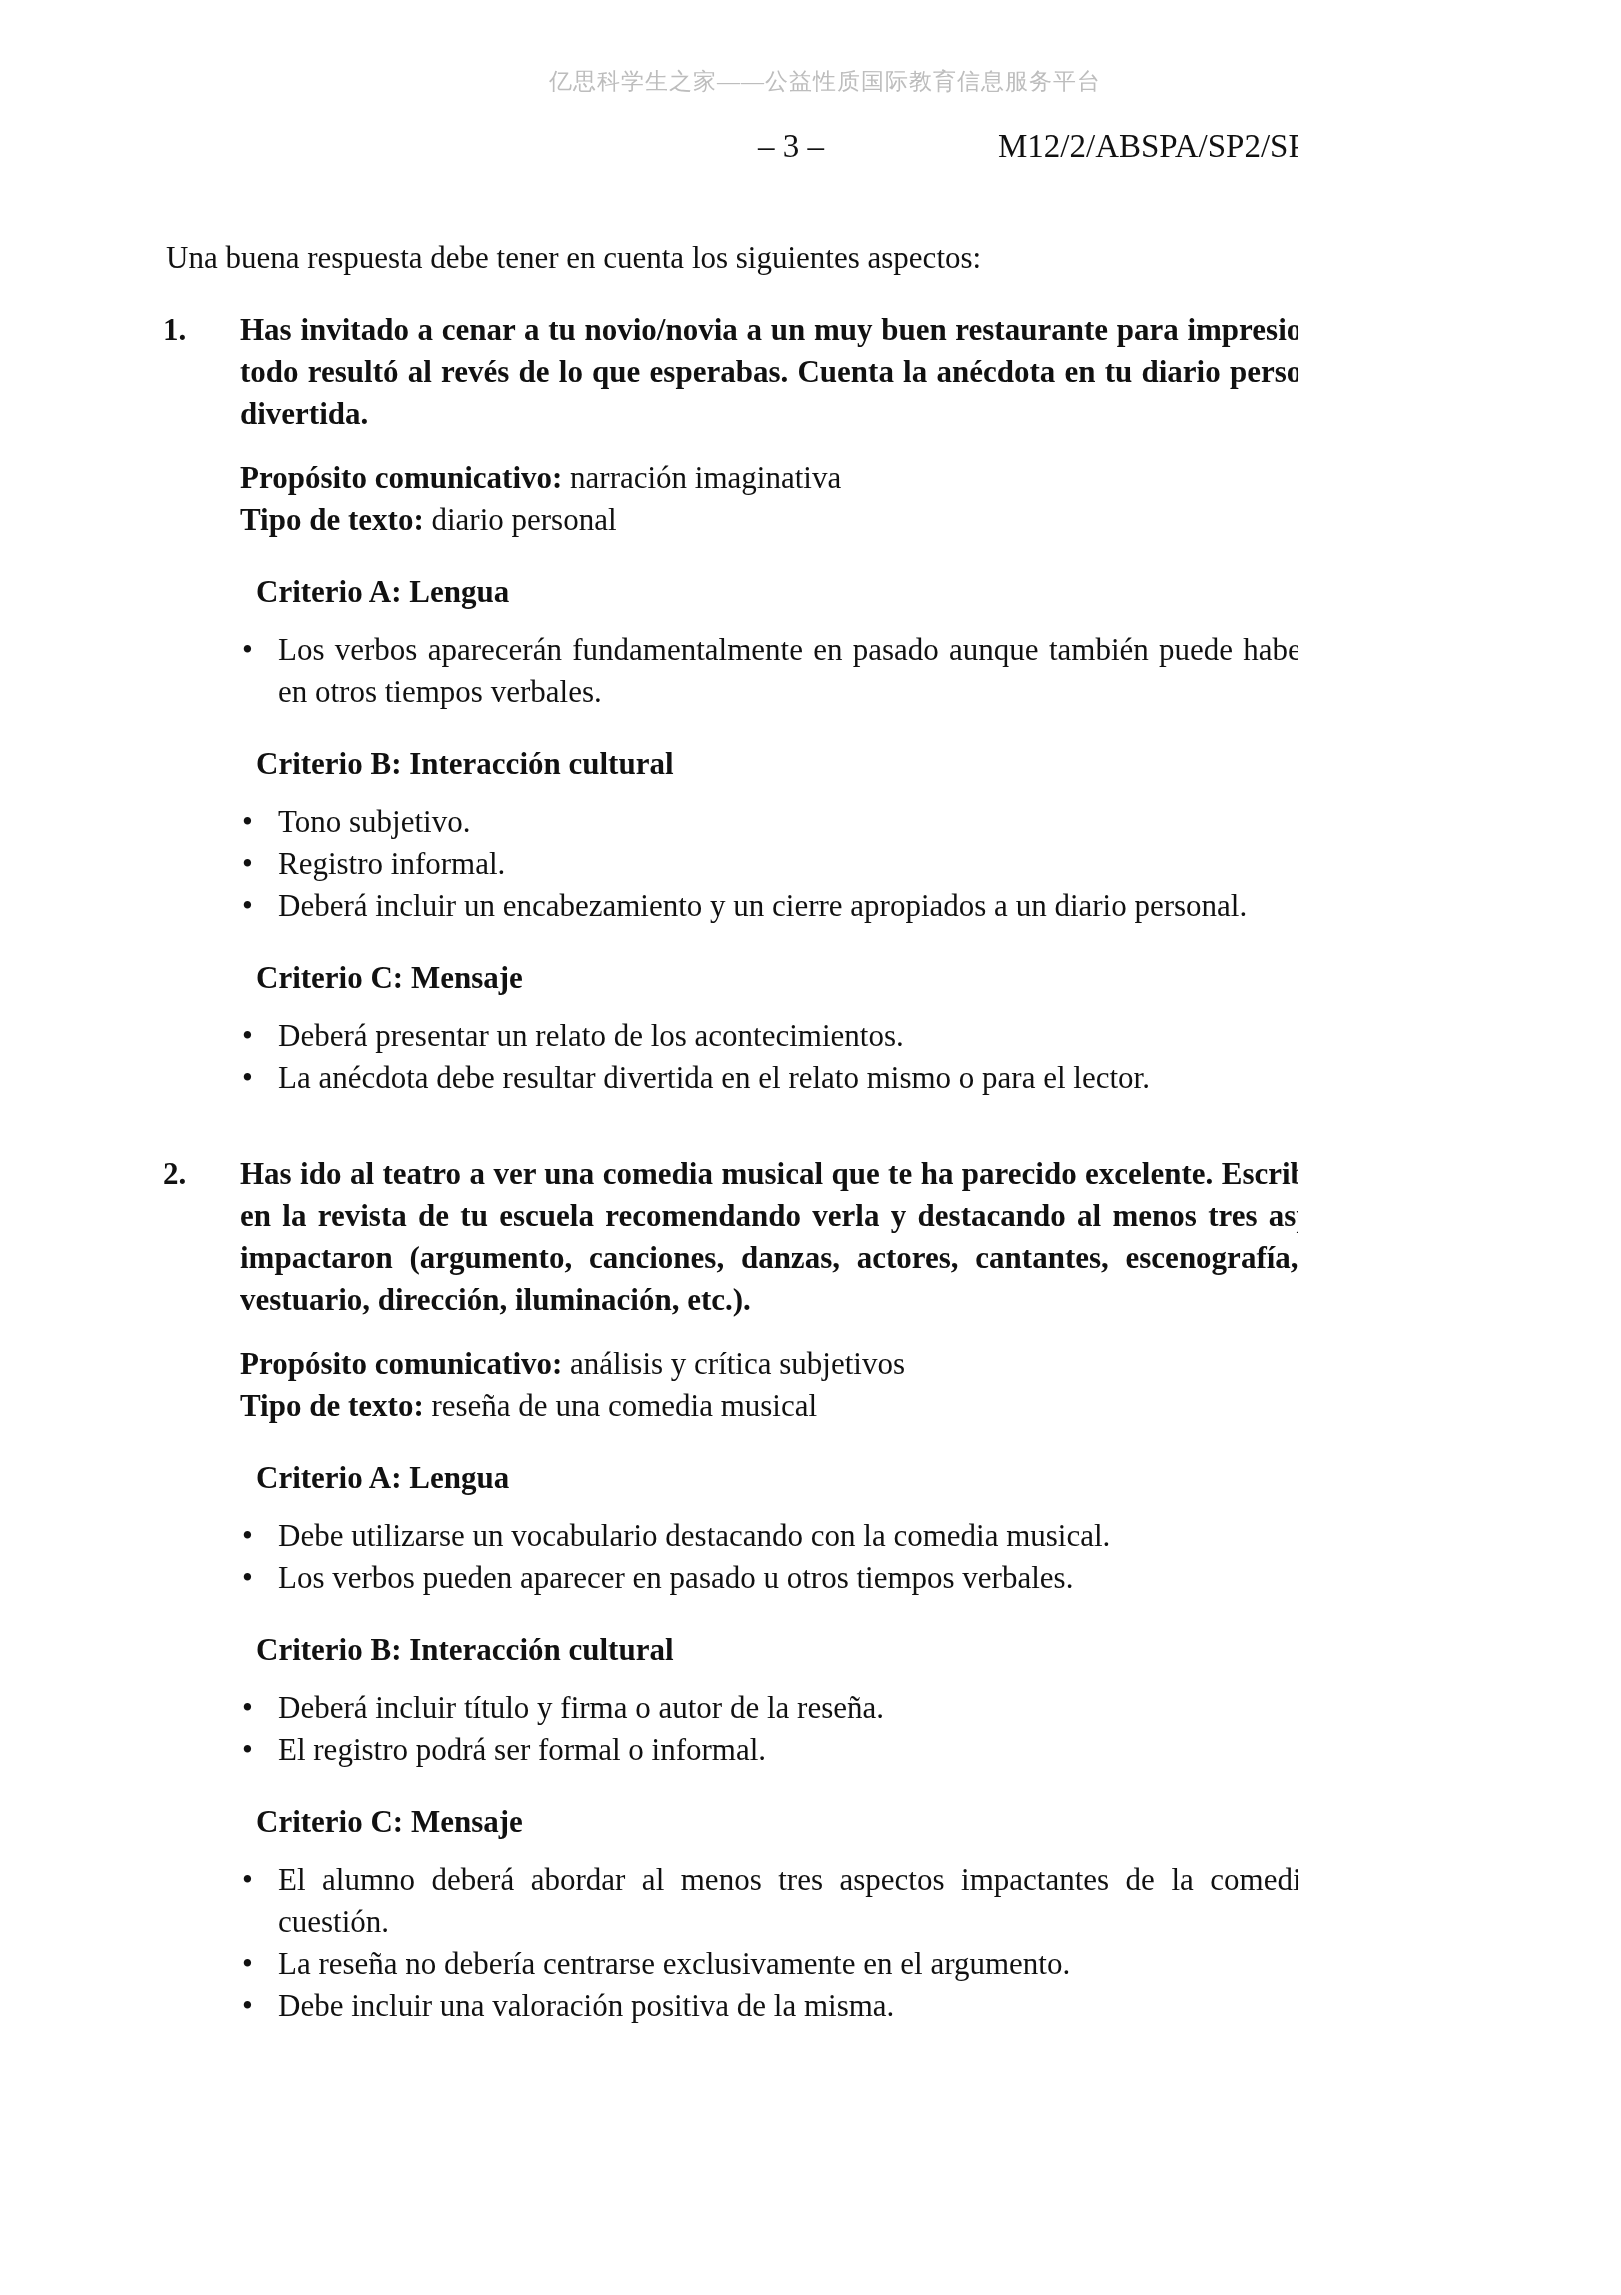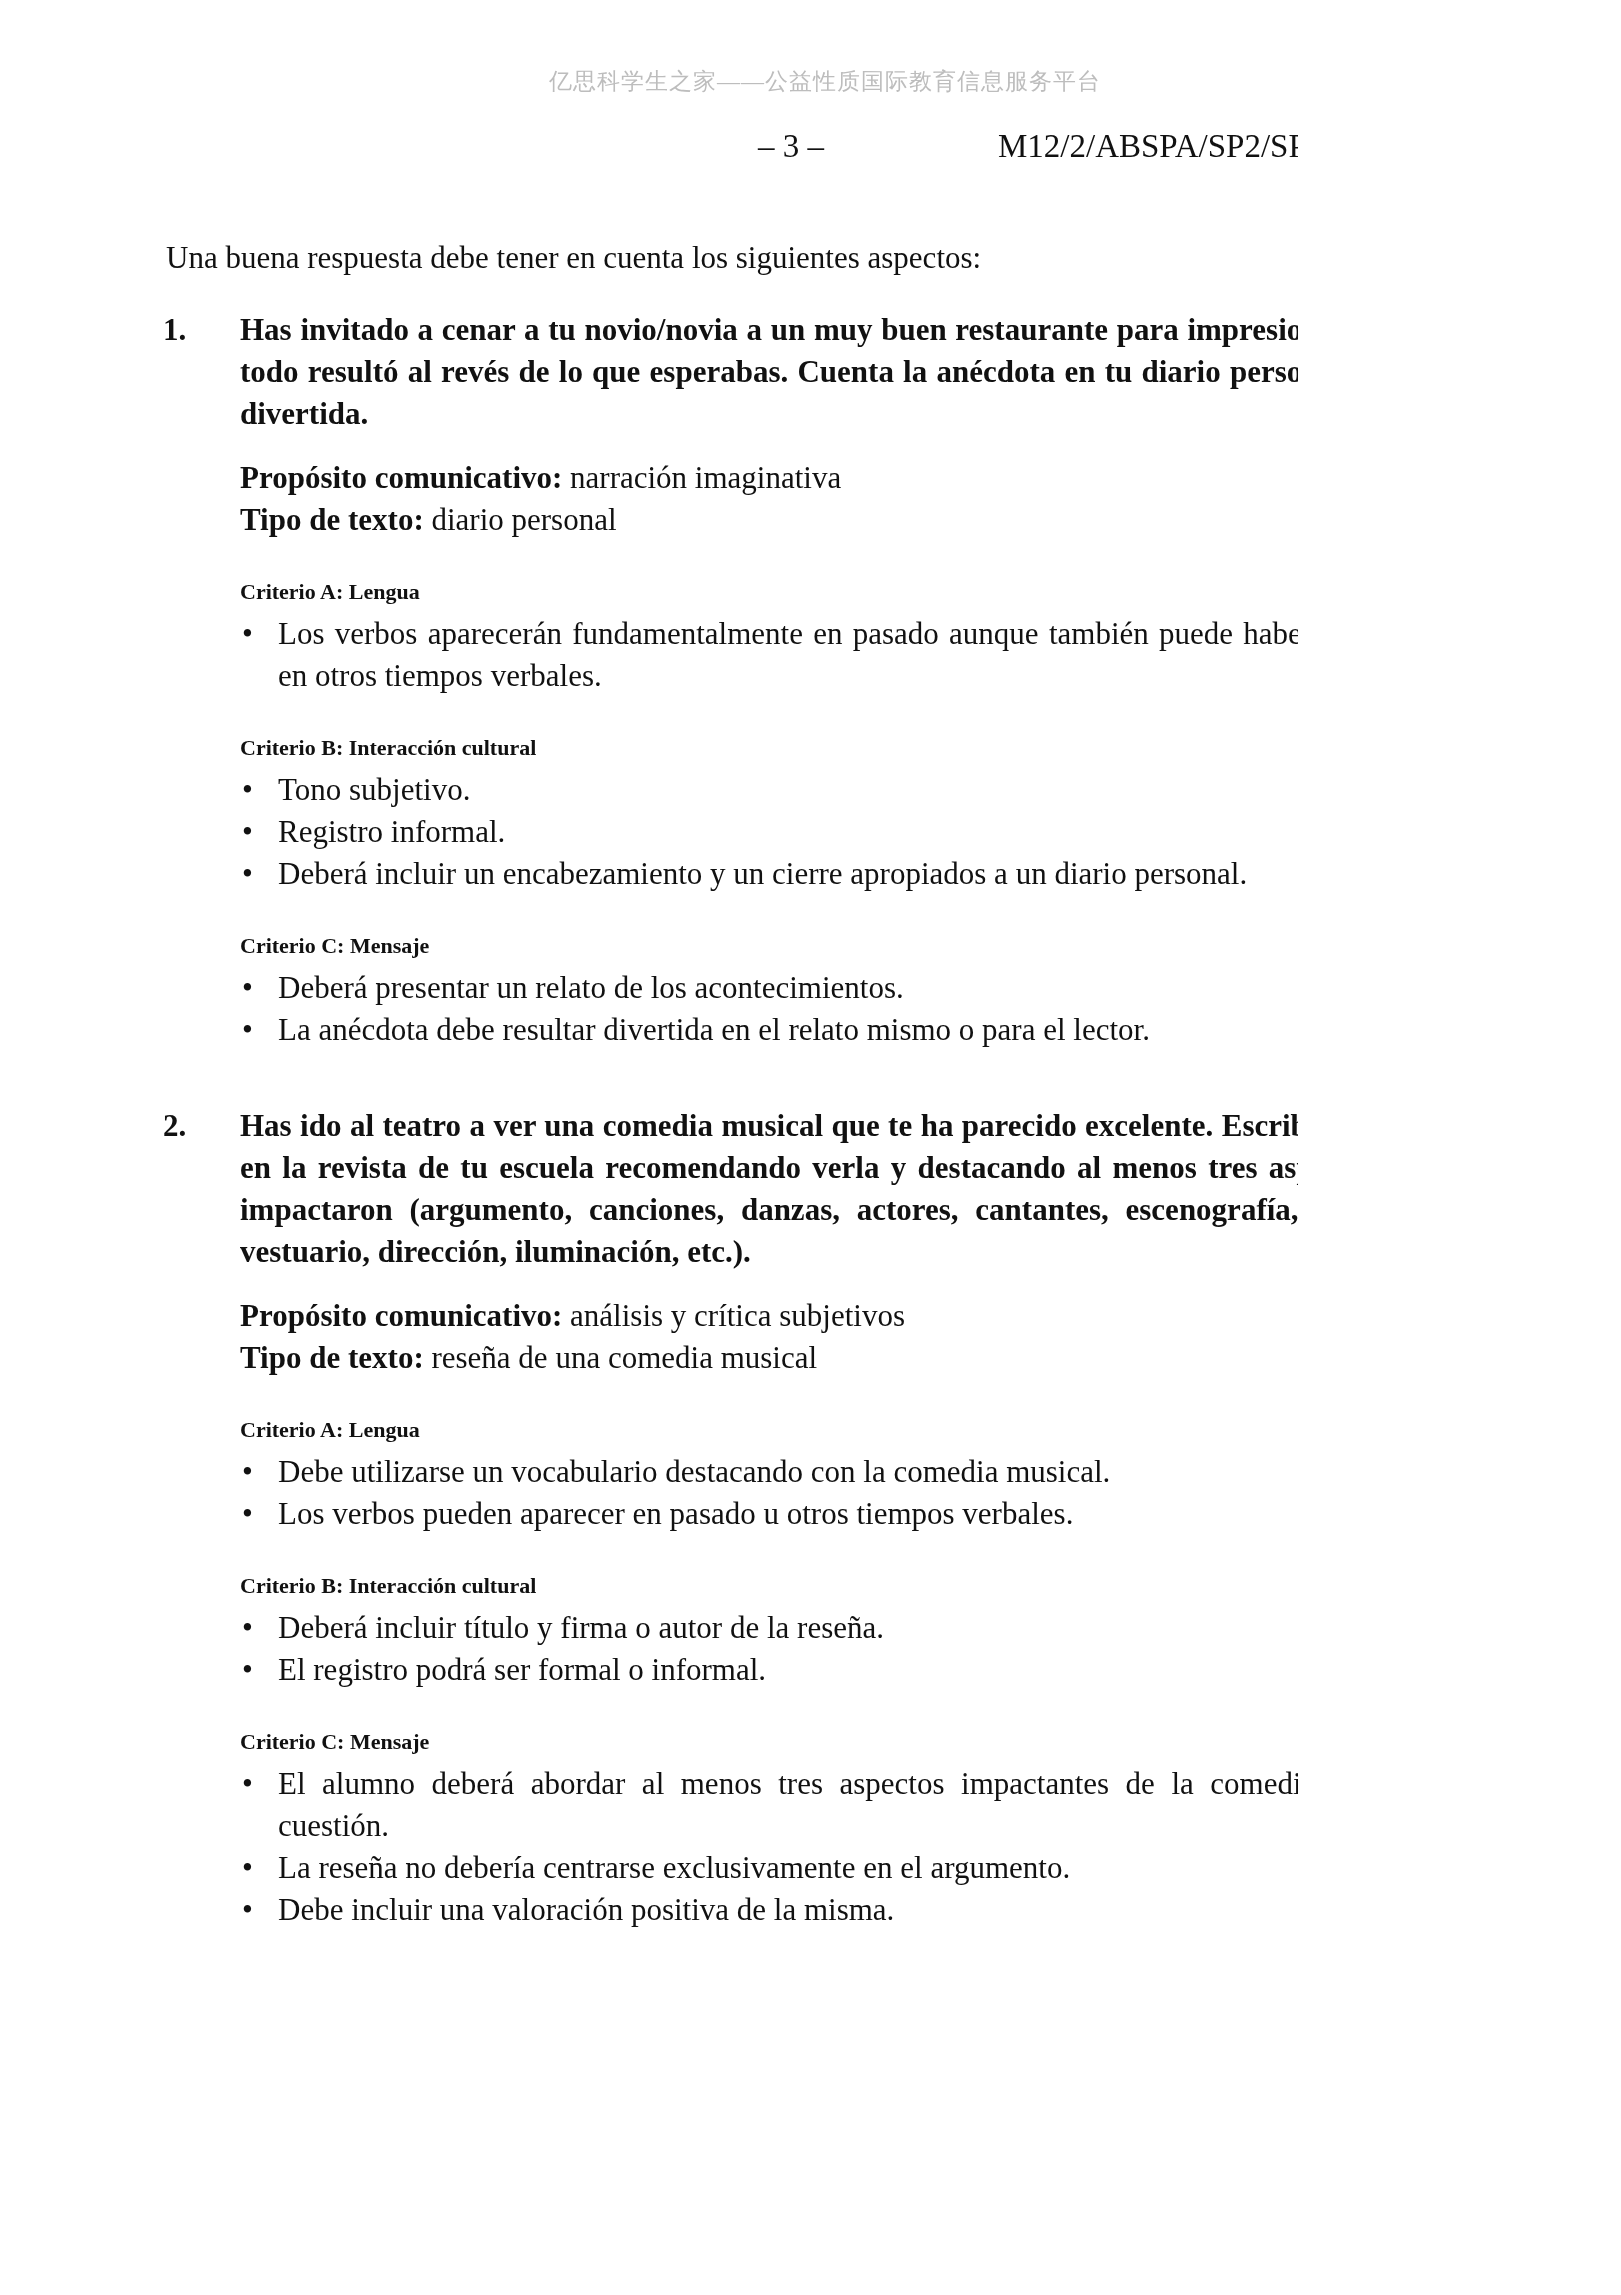--- a/index.html
+++ b/index.html
@@ -62,22 +62,22 @@
   .prompt {
     margin: 0;
     font-weight: bold;
     text-align: justify;
   }
   .meta { margin: 22px 0 0 0; }
   .meta .line { display: block; }
   .meta .lbl { font-weight: bold; }
   .criterio { margin-top: 30px; }
   .criterio h3 {
-    margin: 0;
-    font-size: 22px;
+    margin: 16px;
+    font-size: 31px;
     line-height: 42px;
     font-weight: bold;
   }
   ul.bullets { list-style: none; margin: 0; padding: 0; }
   ul.bullets li {
     position: relative;
     padding-left: 38px;
     text-align: justify;
   }
   ul.bullets .mk { position: absolute; left: 2px; }

